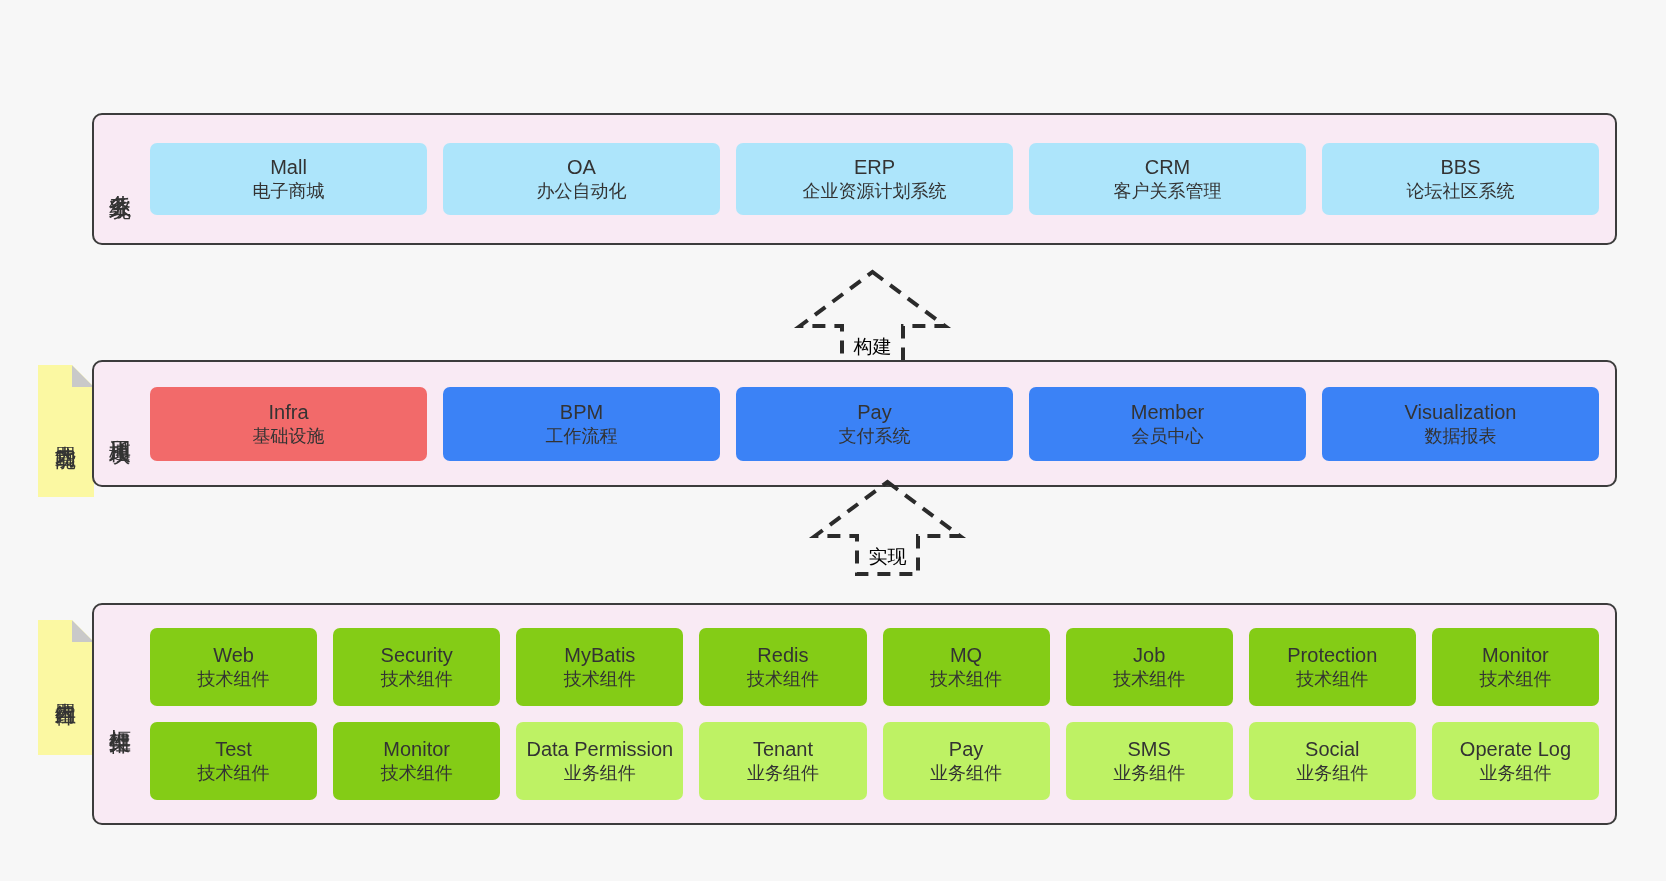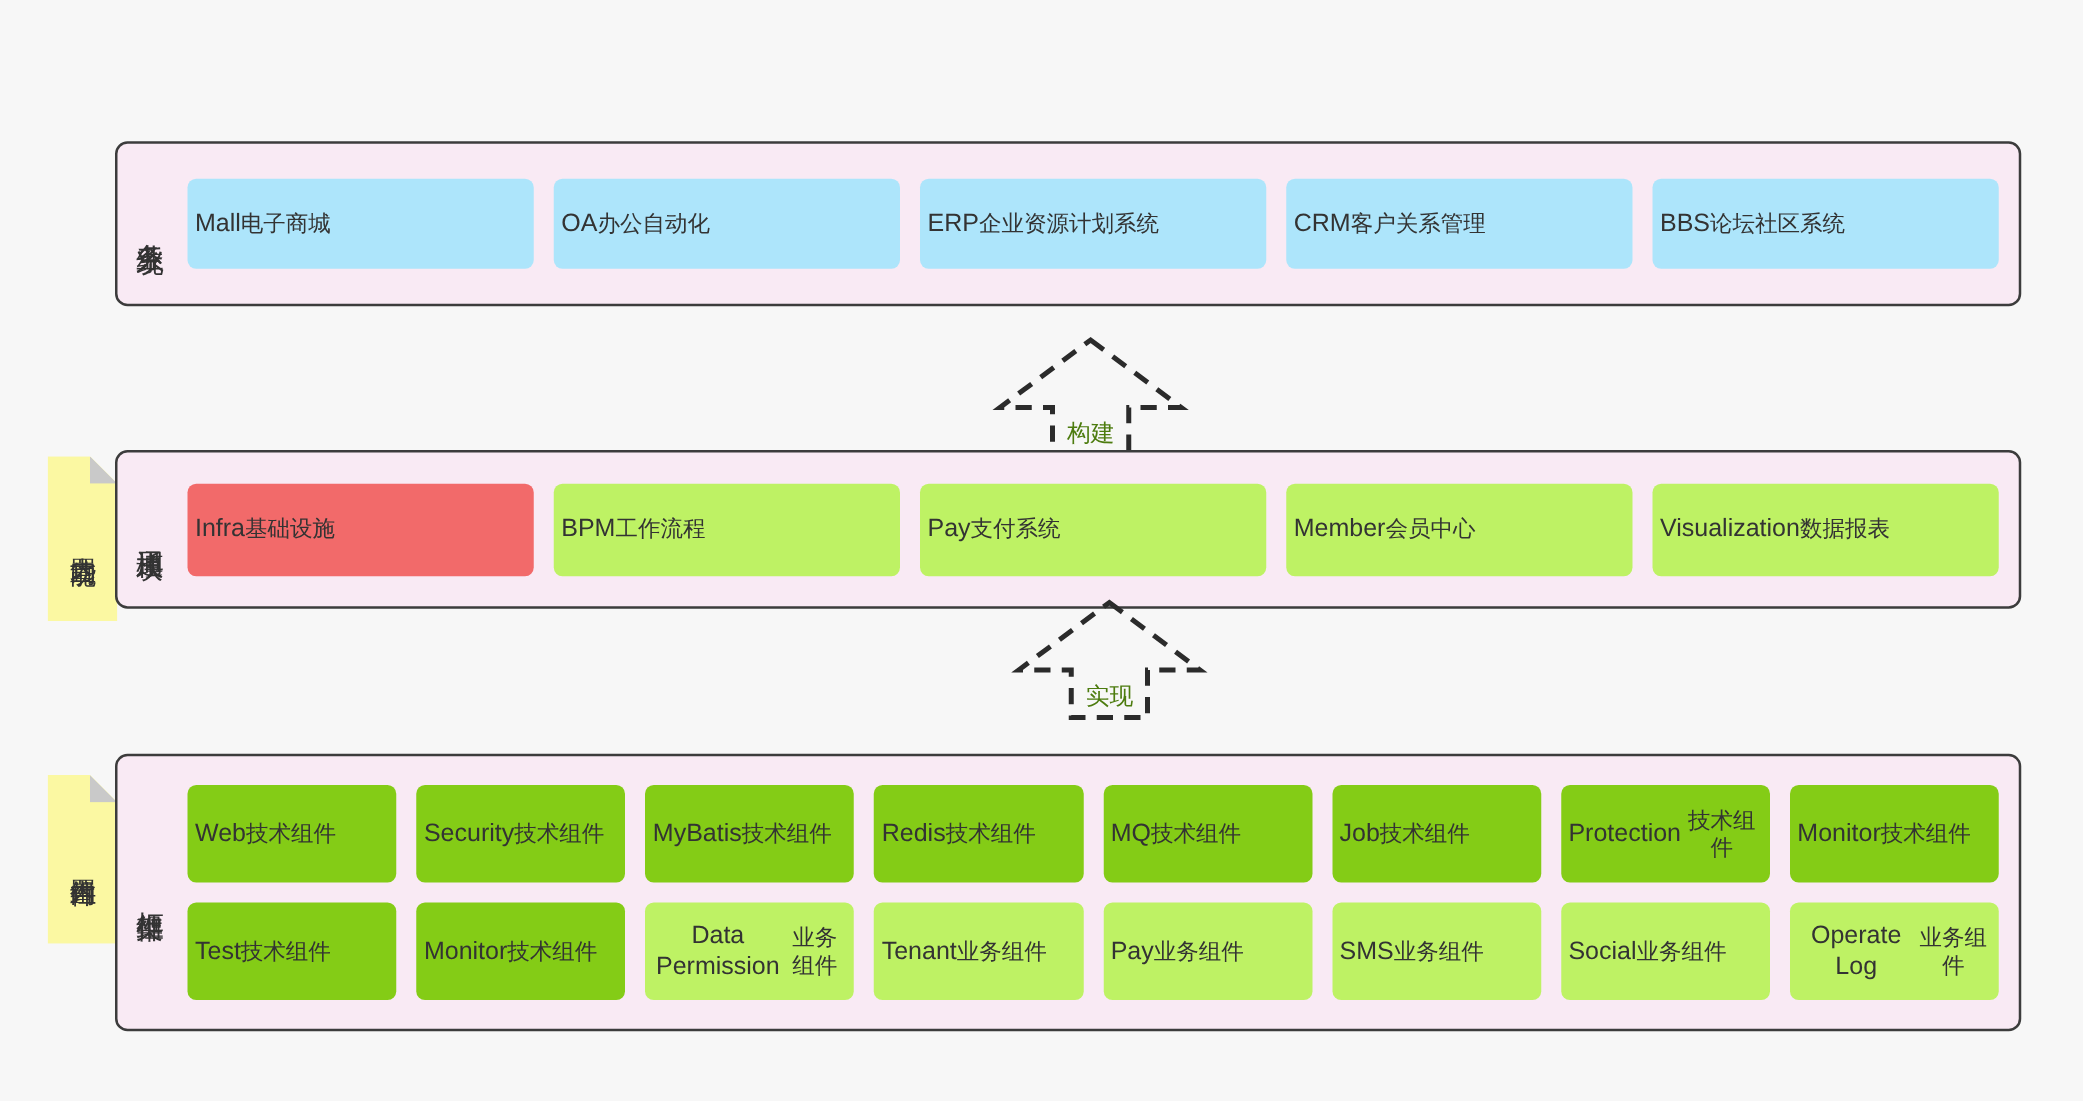--- a/index.html
+++ b/index.html
@@ -64,39 +64,40 @@
     flex-direction: row;
     gap: 16px;
     align-items: stretch;
   }
 
   
   .card {
     flex: 1 1 0;
     border-radius: 7px;
     display: flex;
-    flex-direction: row;
+    flex-direction: column;
     align-items: center;
+    justify-content: center;
     text-align: center;
     line-height: 1.25;
     box-sizing: border-box;
     padding: 4px 6px;
   }
   .card .c-title {
     font-size: 20px;
     color: #333333;
   }
   .card .c-sub {
     font-size: 18px;
     color: #333333;
   }
 
   .card.blue      { background: #ade5fb; }
   .card.red       { background: #f26a6a; }
-  .card.pink      { background: #bef264; }
+  .card.pink      { background: #3b82f6; }
   .card.green     { background: #84cc16; }
   .card.lightgreen{ background: #bef264; }
 
   
   #layer-business { left: 92px; top: 113px; width: 1525px; height: 132px; }
   #layer-business .card { height: 72px; }
 
   #layer-common { left: 92px; top: 360px; width: 1525px; height: 127px; }
   #layer-common .card { height: 74px; }
 
@@ -141,21 +142,21 @@
     height: 100px;
   }
   .block-arrow svg { display: block; overflow: visible; }
   .block-arrow .arrow-label {
     position: absolute;
     left: 0;
     right: 0;
     bottom: 8px;
     text-align: center;
     font-size: 19px;
-    color: #4d7c0f;
+    color: #000000;
     user-select: none;
   }
   #arrow-build   { left: 795px; top: 268px; }
   #arrow-impl    { left: 810px; top: 478px; }
 </style>
 </head>
 <body>
 
 <div class="canvas">
 

